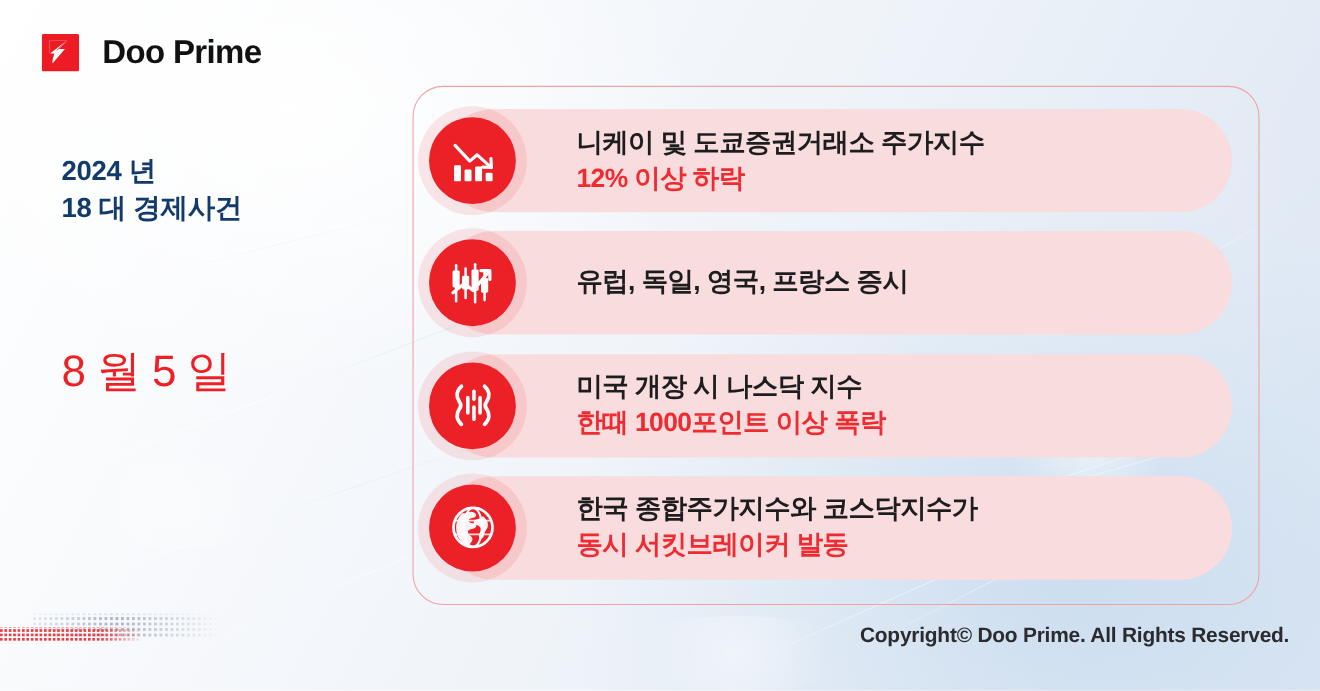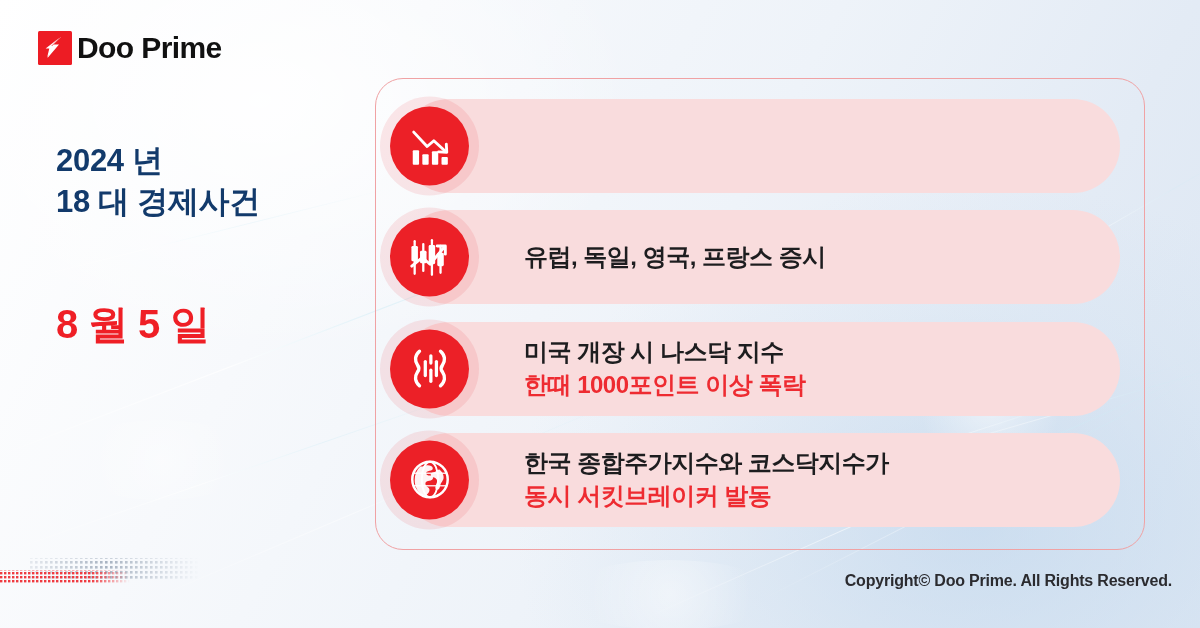--- a/index.html
+++ b/index.html
@@ -40,38 +40,38 @@
   }
   .topwash{
     position:absolute; left:-120px; top:-160px; width:760px; height:520px;
     background:radial-gradient(ellipse at 50% 50%, rgba(255,255,255,.9) 0%, rgba(255,255,255,0) 70%);
     pointer-events:none;
   }
 
   
   .logo{
     position:absolute; left:38px; top:31px;
-    display:flex; align-items:center; gap:5px;
+    display:flex; align-items:center; gap:21px;
   }
   .logo-mark{ width:34px; height:34px; display:block; }
   .logo-word{
     font-size:30px; font-weight:700; letter-spacing:-.6px;
     color:#111; line-height:1; position:relative; white-space:nowrap;
   }
 
   
   .headline-navy{
     position:absolute; left:56px; top:140px;
     color:#123a6b; font-weight:700;
-    font-size:31px; line-height:1.33; letter-spacing:-.3px;
+    font-size:25px; line-height:1.33; letter-spacing:-.3px;
     white-space:nowrap;
   }
   .headline-red{
-    position:absolute; left:56px; top:298px;
-    color:#ef1f26; font-weight:700;
+    position:absolute; left:56px; top:312px;
+    color:#ef1f26; font-weight:400;
     font-size:40px; line-height:1.3; letter-spacing:-.6px;
     white-space:nowrap;
   }
 
   
   .dotband{ position:absolute; left:0; bottom:32px; width:250px; height:40px; }
 
   
   .card{
     position:absolute;
@@ -115,21 +115,21 @@
     letter-spacing:-.5px; line-height:1.25; white-space:nowrap;
   }
   .pill-line2{
     font-size:24px; font-weight:600; color:#ee2b31;
     letter-spacing:-.5px; line-height:1.25; white-space:nowrap;
   }
 
   
   .copyright{
     position:absolute; right:28px; bottom:38px;
-    font-size:16px; font-weight:600; color:#2b2b2f;
+    font-size:19px; font-weight:600; color:#2b2b2f;
     letter-spacing:-.2px; white-space:nowrap;
   }
 </style>
 </head>
 <body>
 
 <div id="poster">
 
   <div class="topwash"></div>
   <div class="bluewash"></div>
@@ -207,20 +207,24 @@
             <g fill="#fff">
               <rect x="6" y="28" width="6.6" height="15" rx="1"></rect>
               <rect x="16" y="32" width="6.6" height="11" rx="1"></rect>
               <rect x="26" y="29" width="6.6" height="14" rx="1"></rect>
               <rect x="36" y="35" width="6.6" height="8" rx="1"></rect>
             </g>
             <path d="M7 9 L21 24 L28 18 L40 29" fill="none" stroke="#fff" stroke-width="3" stroke-linecap="round" stroke-linejoin="round"></path>
             <path d="M41 21.5 L41.5 30 L33 29.6" fill="none" stroke="#fff" stroke-width="3" stroke-linecap="round" stroke-linejoin="round"></path>
           </svg>
         </span>
+        <span class="pill-text">
+          <span class="pill-line1">니케이 및 도쿄증권거래소 주가지수</span>
+          <span class="pill-line2">12% 이상 하락</span>
+        </span>
       </div>
 
       <div class="pill">
         <span class="pill-icon">
           <svg viewBox="0 0 48 48" aria-hidden="true">
             <g stroke="#fff" stroke-width="2.4" stroke-linecap="round">
               <line x1="8" y1="7" x2="8" y2="41"></line>
               <line x1="17" y1="10" x2="17" y2="38"></line>
               <line x1="26" y1="6" x2="26" y2="42"></line>
               <line x1="35" y1="12" x2="35" y2="40"></line>

